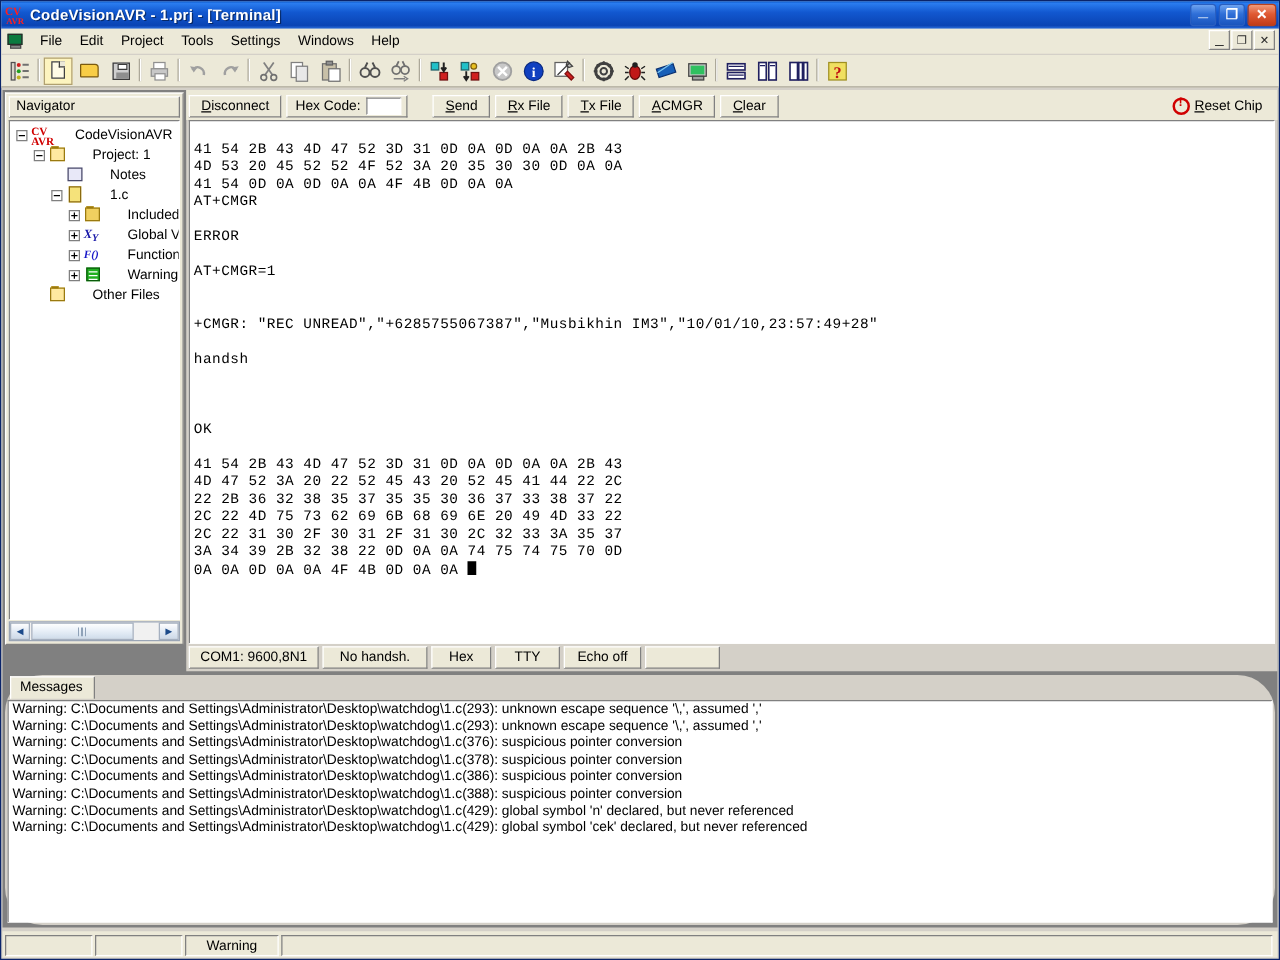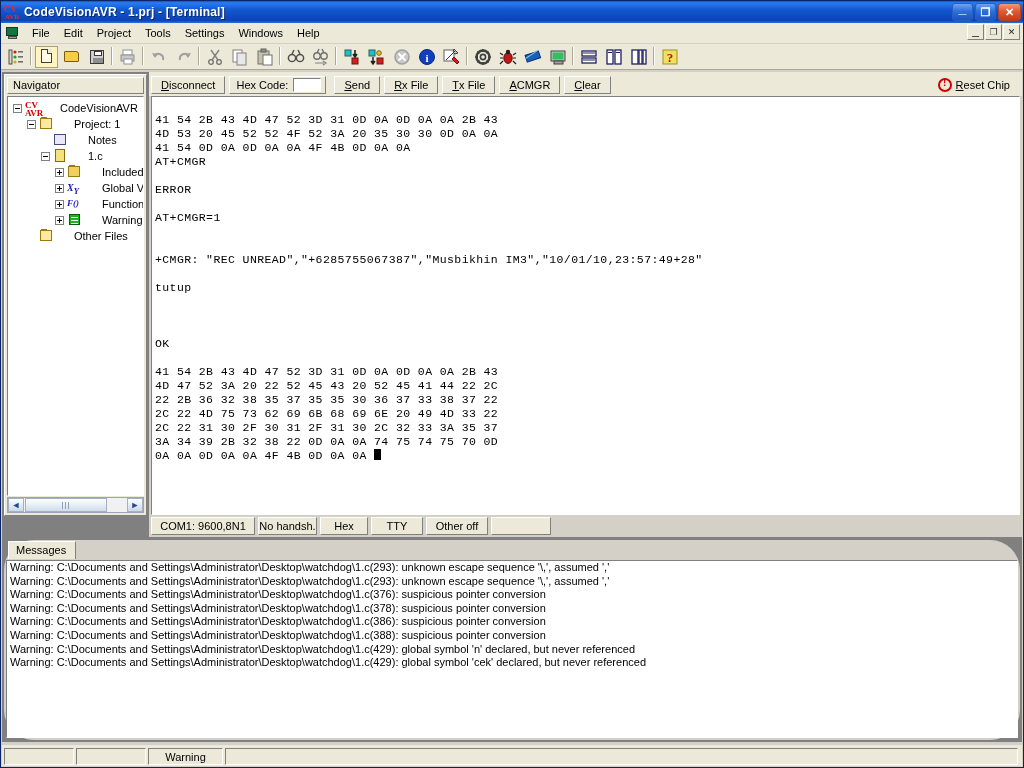--- a/index.html
+++ b/index.html
@@ -127,21 +127,21 @@
     background:repeating-linear-gradient(90deg,#8fa2b8 0 1px,transparent 1px 3px);}
   .strough{flex:1 1 auto;}
 
   
   .terminal{position:absolute;left:147px;right:0px;top:0px;bottom:205px;background:#d4d0c8;}
   .term-tool{height:24px;display:flex;align-items:center;padding:2px 2px 0 2px;
              box-sizing:border-box;background:#ece9d8;}
   .tbtn2{height:18px;margin-right:4px;padding:0 9px;box-sizing:border-box;font-size:11px;
          background:#ece9d8;border:1px solid;border-color:#fff #808080 #808080 #fff;
          display:flex;align-items:center;justify-content:center;color:#000;white-space:nowrap;}
-  .hexgrp{height:18px;margin-right:8px;padding:0 4px 0 6px;box-sizing:border-box;font-size:11px;
+  .hexgrp{height:18px;margin-right:20px;padding:0 4px 0 6px;box-sizing:border-box;font-size:11px;
           background:#ece9d8;border:1px solid;border-color:#fff #808080 #808080 #fff;
           display:flex;align-items:center;color:#000;}
   .hexinput{width:28px;height:14px;margin-left:5px;background:#fff;
             border:1px solid;border-color:#808080 #fff #fff #808080;box-sizing:border-box;}
   .u{text-decoration:underline;}
   .resetchip{margin-left:auto;margin-right:4px;height:18px;display:flex;align-items:center;
              padding:0 6px;font-size:11px;color:#000;white-space:nowrap;}
   .chip-ic{width:14px;height:14px;border:2px solid #d00000;border-radius:50%;
            box-sizing:border-box;margin-right:4px;position:relative;}
   .chip-ic:after{content:"!";position:absolute;left:0;right:0;text-align:center;top:-3px;
@@ -547,42 +547,42 @@
 <span>41 54 0D 0A 0D 0A 0A 4F 4B 0D 0A 0A</span>
 <span>AT+CMGR</span>
 <span></span>
 <span>ERROR</span>
 <span></span>
 <span>AT+CMGR=1</span>
 <span></span>
 <span></span>
 <span>+CMGR: "REC UNREAD","+6285755067387","Musbikhin IM3","10/01/10,23:57:49+28"</span>
 <span></span>
-<span>tutup</span>
+<span>handsh</span>
 <span></span>
 <span></span>
 <span></span>
 <span>OK</span>
 <span></span>
 <span>41 54 2B 43 4D 47 52 3D 31 0D 0A 0D 0A 0A 2B 43</span>
 <span>4D 47 52 3A 20 22 52 45 43 20 52 45 41 44 22 2C</span>
 <span>22 2B 36 32 38 35 37 35 35 30 36 37 33 38 37 22</span>
 <span>2C 22 4D 75 73 62 69 6B 68 69 6E 20 49 4D 33 22</span>
 <span>2C 22 31 30 2F 30 31 2F 31 30 2C 32 33 3A 35 37</span>
 <span>3A 34 39 2B 32 38 22 0D 0A 0A 74 75 74 75 70 0D</span>
 <span>0A 0A 0D 0A 0A 4F 4B 0D 0A 0A </span><span class="cursor"></span>
         </div>
       </div>
 
       <div class="term-status">
         <div class="stat" style="width:104px">COM1: 9600,8N1</div>
-        <div class="stat" style="width:59px">No handsh.</div>
+        <div class="stat" style="width:84px">No handsh.</div>
         <div class="stat" style="width:48px">Hex</div>
         <div class="stat" style="width:52px">TTY</div>
-        <div class="stat" style="width:62px">Other off</div>
+        <div class="stat" style="width:62px">Echo off</div>
         <div class="stat" style="width:60px"></div>
       </div>
     </div>
 
     <div class="messages">
       <div class="msg-tabs">
         <div class="msg-tab">Messages</div>
       </div>
       <div class="msg-body">
         <div class="msg-line">Warning: C:\Documents and Settings\Administrator\Desktop\watchdog\1.c(293): unknown escape sequence '\,', assumed ','</div>

